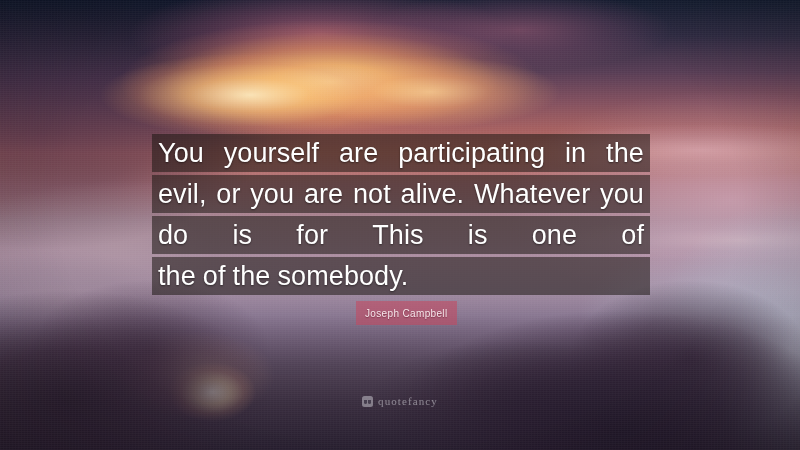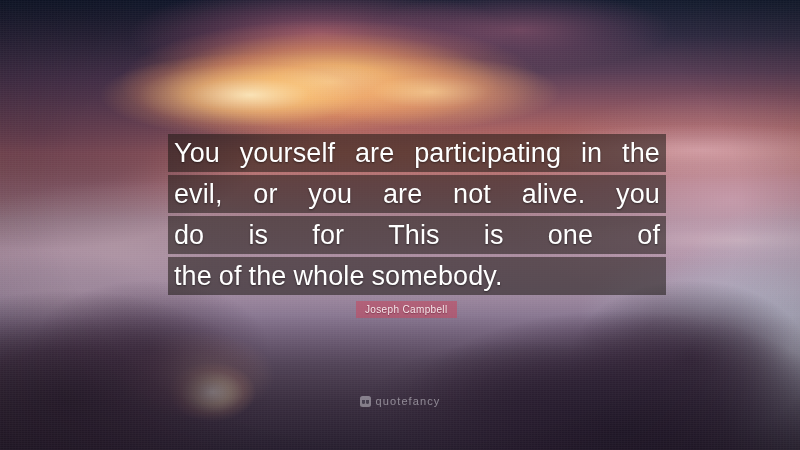--- a/index.html
+++ b/index.html
@@ -199,21 +199,20 @@
     color: #ffffff;
     font-size: 27px;
     line-height: 38px;
     font-weight: 300;
     letter-spacing: 0.1px;
     white-space: nowrap;
     text-align: justify;
     text-align-last: justify;
     overflow: hidden;
     text-shadow: 0 1px 2px rgba(0,0,0,0.45);
-    margin-left: 16px;
   }
   .quote-line.last {
     text-align: left;
     text-align-last: left;
   }
   .quote-line-inner {
     display: flex;
     justify-content: space-between;
     width: 100%;
     height: 100%;
@@ -222,21 +221,21 @@
   .quote-line.last .quote-line-inner {
     justify-content: flex-start;
     gap: 0.26em;
   }
 
   
   #author-band {
     position: absolute;
     left: 356px;
     top: 301px;
-    height: 17px;
+    height: 24px;
     padding: 0 9px;
     display: flex;
     align-items: center;
     background: rgba(196,72,96,0.58);
     color: #f6e6ea;
     font-size: 10px;
     line-height: 17px;
     letter-spacing: 0.35px;
     font-weight: 400;
     white-space: nowrap;
@@ -247,20 +246,21 @@
   #watermark {
     position: absolute;
     left: 0;
     right: 0;
     top: 396px;
     display: flex;
     justify-content: center;
     align-items: center;
     gap: 5px;
     opacity: 0.52;
+    font-family: Liberation Serif, serif;
   }
   #wm-badge {
     width: 11px;
     height: 11px;
     border-radius: 2.5px;
     background: rgba(232,232,238,0.82);
     display: flex;
     align-items: center;
     justify-content: center;
     gap: 1px;
@@ -324,40 +324,40 @@
         </div>
     </div>
     <div class="quote-line">
       <div class="quote-line-inner">
           <span>evil,</span>
           <span>or</span>
           <span>you</span>
           <span>are</span>
           <span>not</span>
           <span>alive.</span>
+          <span>Whatever</span>
           <span>you</span>
         </div>
     </div>
     <div class="quote-line">
       <div class="quote-line-inner">
           <span>do</span>
           <span>is</span>
           <span>for</span>
           <span>This</span>
           <span>is</span>
           <span>one</span>
           <span>of</span>
         </div>
     </div>
     <div class="quote-line last">
       <div class="quote-line-inner">
           <span>the</span>
           <span>of</span>
           <span>the</span>
-          <span>whole</span>
           <span>somebody.</span>
         </div>
     </div>
   </div>
 
   <div id="author-band">
     <span>Joseph Campbell</span>
   </div>
 
   <div id="watermark">

